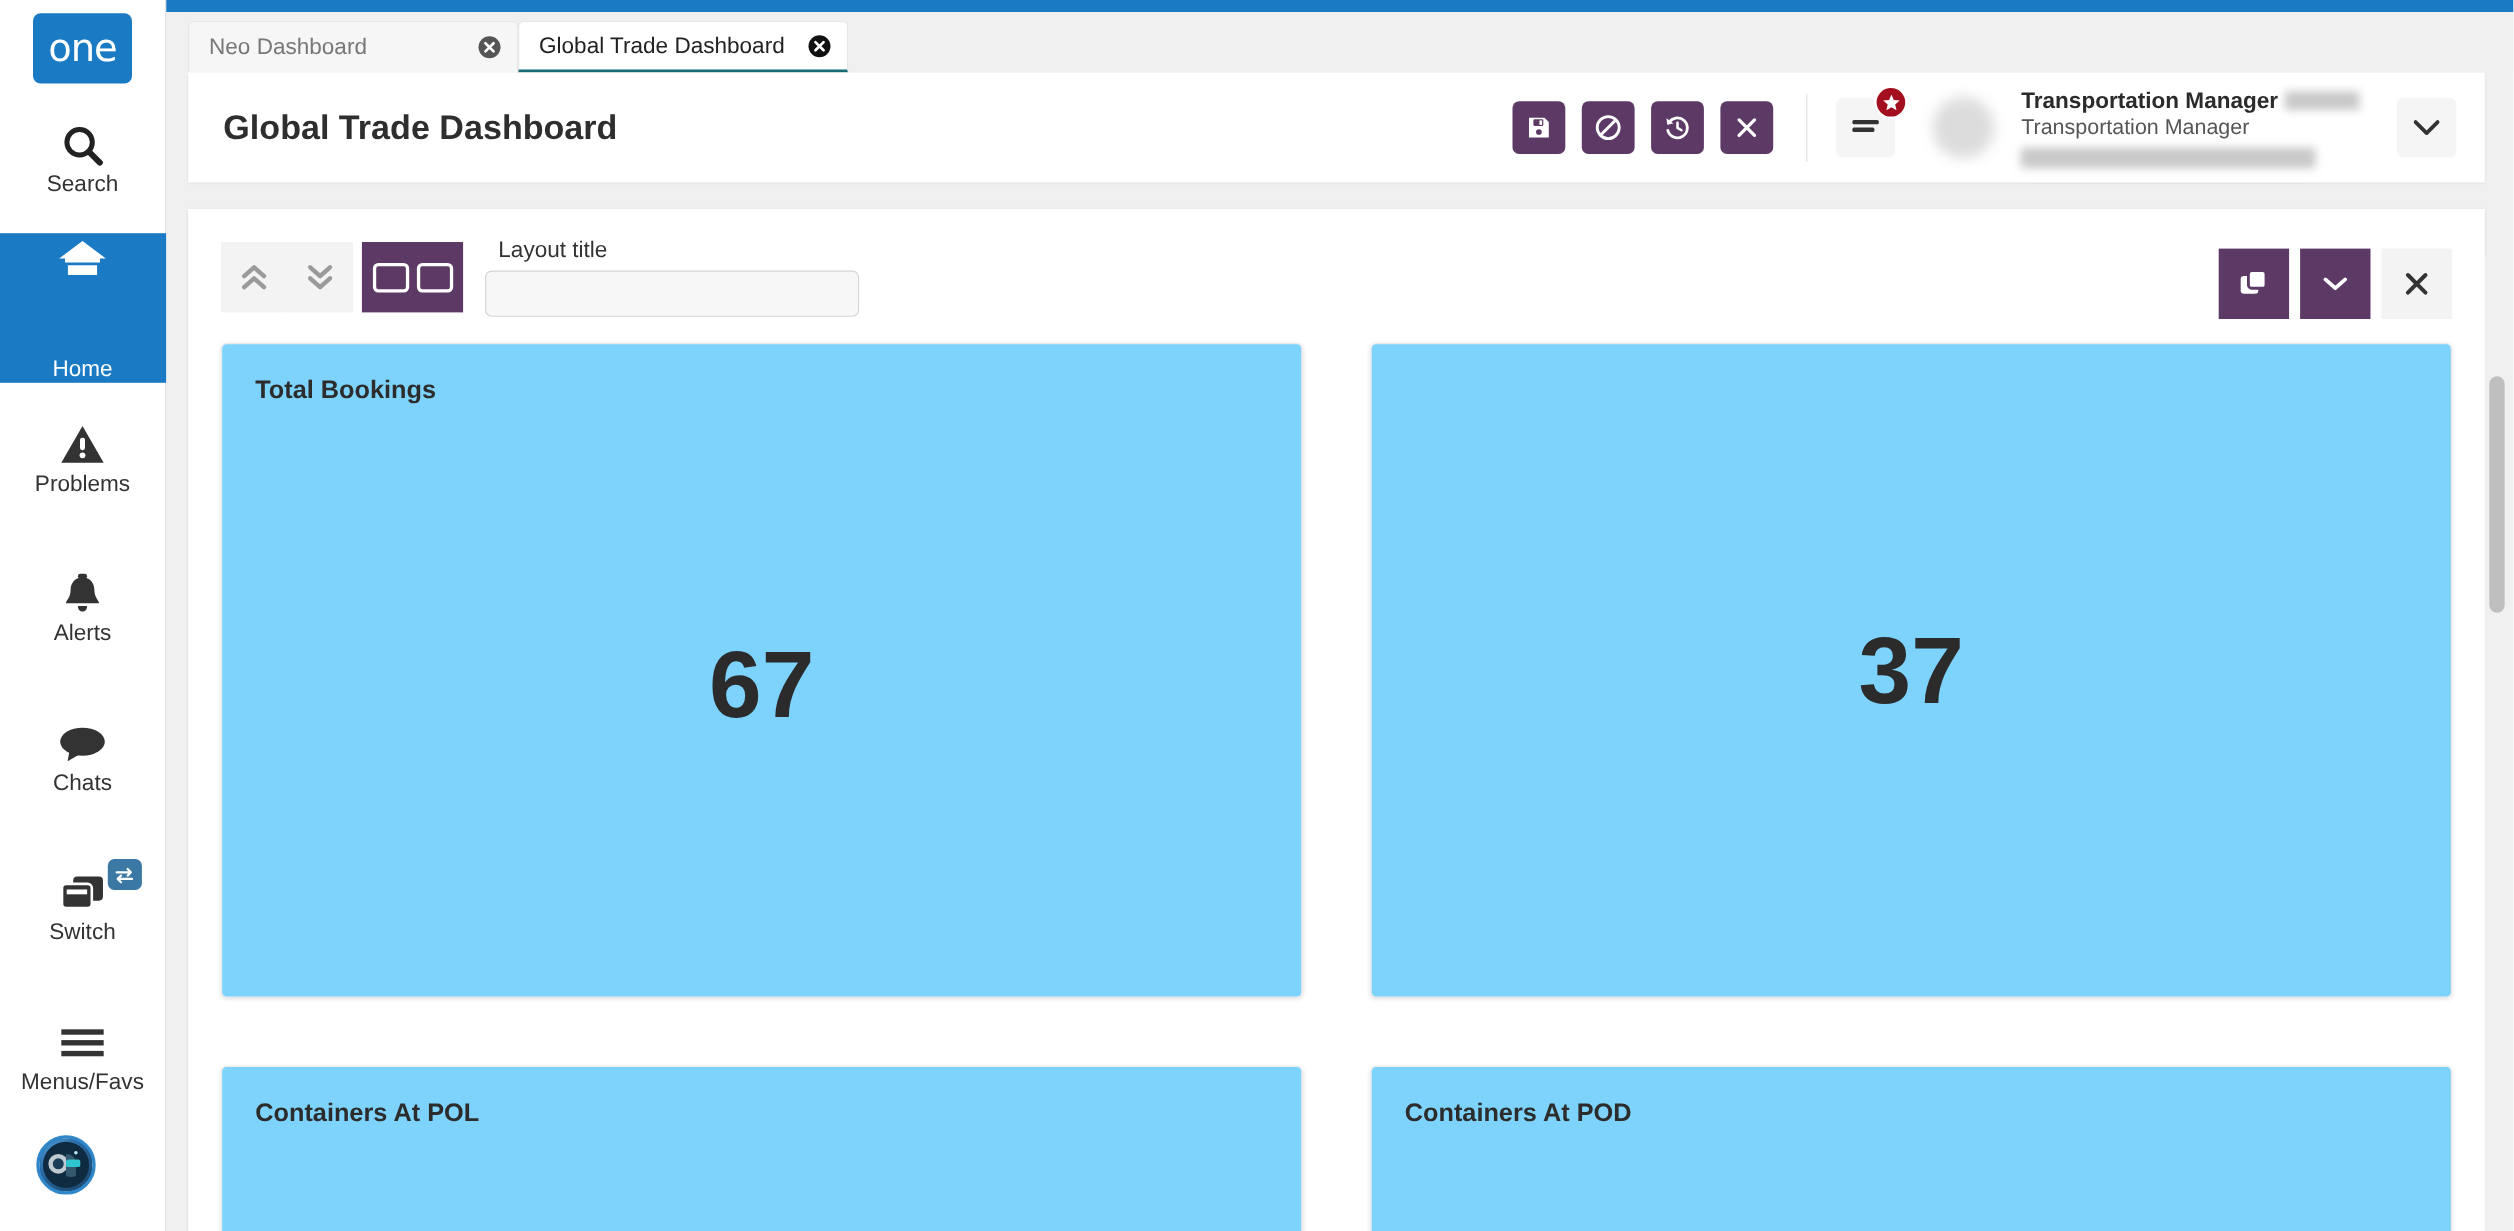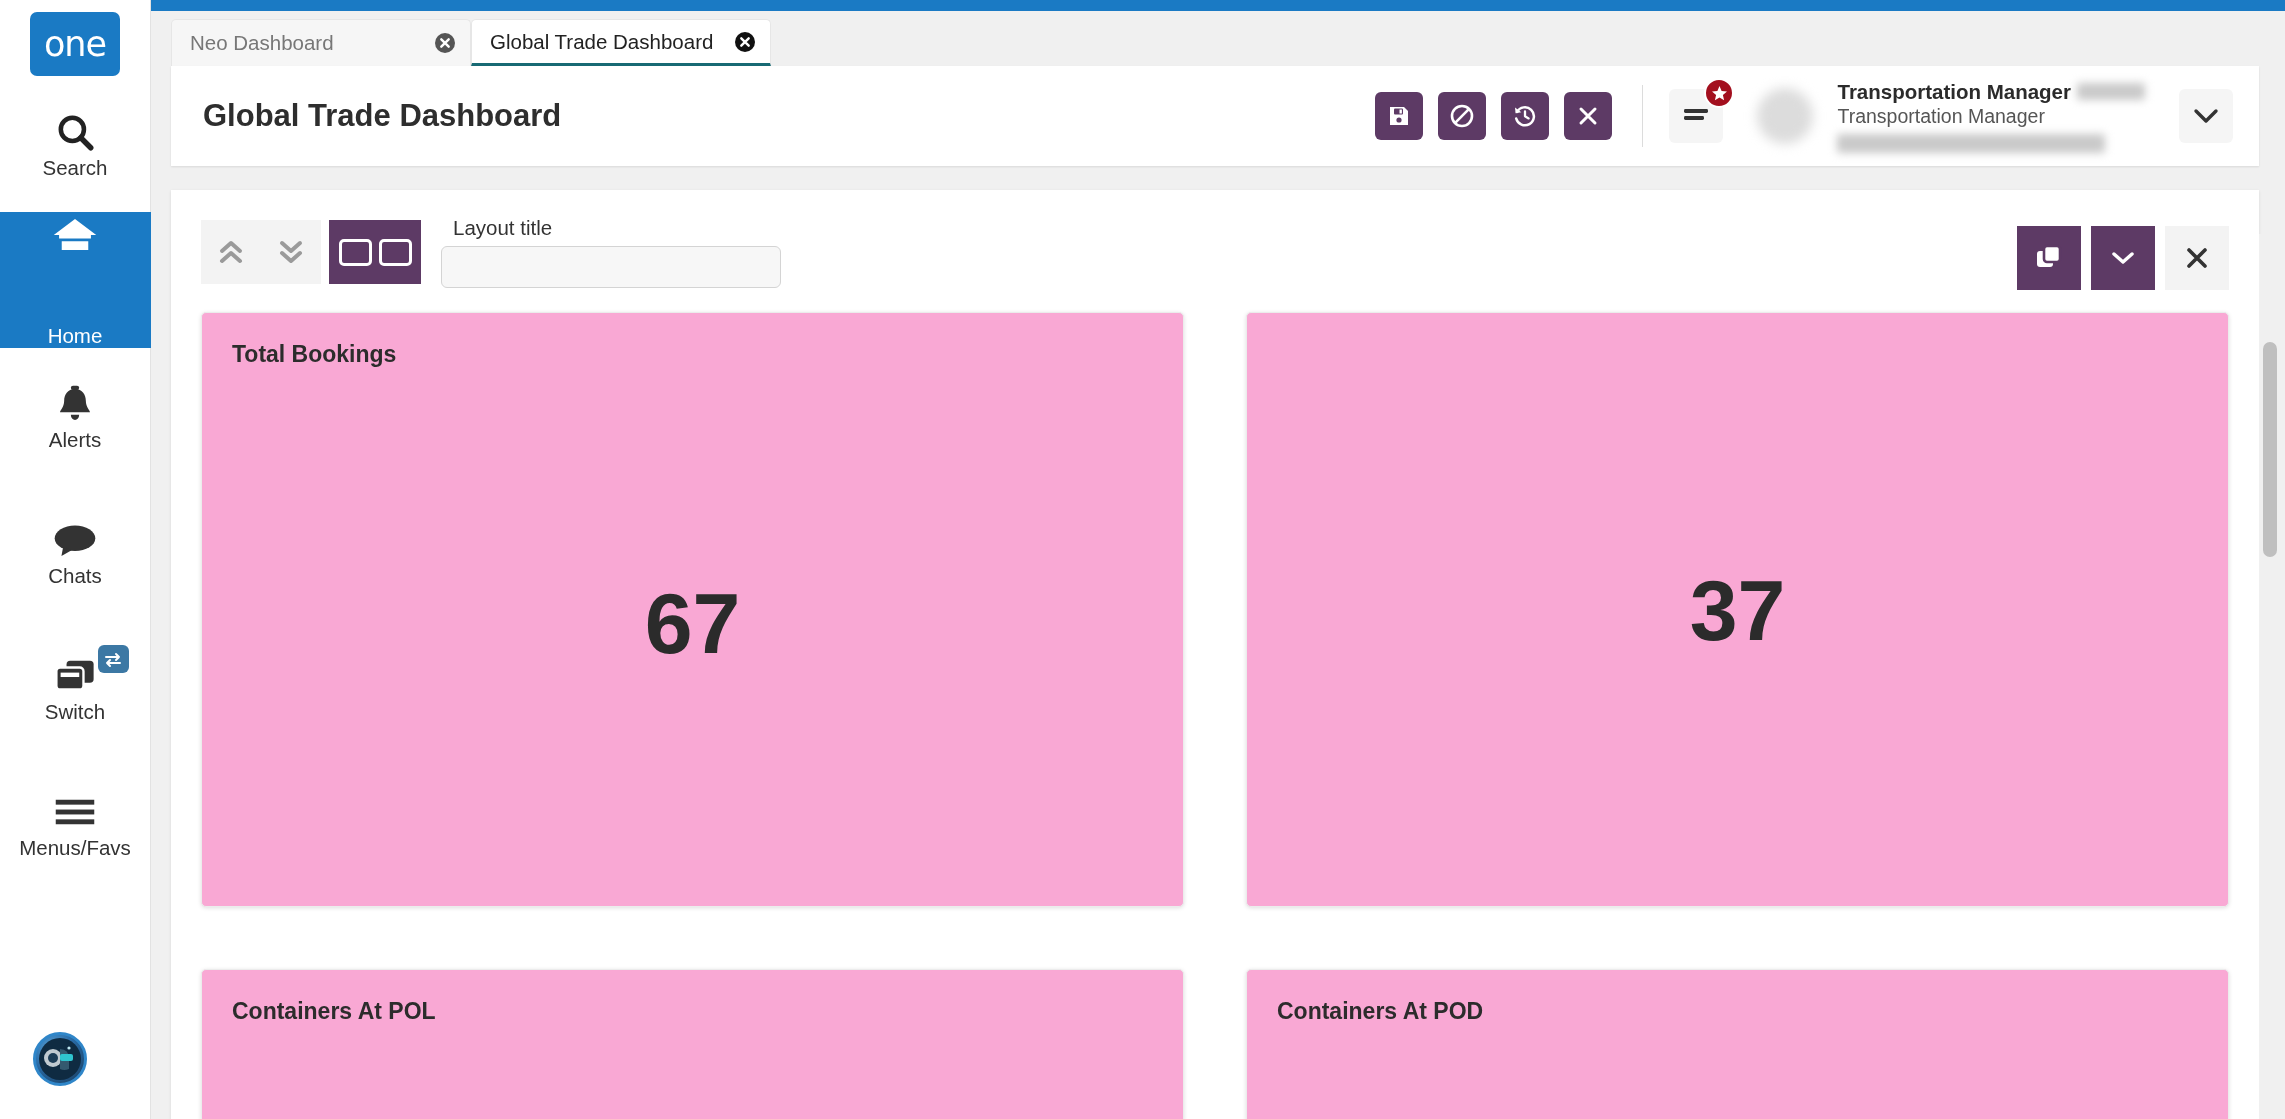--- a/index.html
+++ b/index.html
@@ -174,21 +174,21 @@
     width: 64px; height: 64px; background: #5d3a65; border: none; cursor: pointer;
     display: flex; align-items: center; justify-content: center;
   }
   .tb-close {
     width: 64px; height: 64px; background: #f3f3f3; border: none; cursor: pointer;
     display: flex; align-items: center; justify-content: center;
   }
 
   .widget-grid { display: grid; grid-template-columns: 1fr 1fr; gap: 62px; margin-top: 22px; }
   .widget-card {
-    background: #f9a8d4;
+    background: #7dd3fc;
     border: 1px solid #ececec;
     border-radius: 5px;
     box-shadow: 0 1px 4px rgba(0,0,0,.13);
     height: 595px;
     padding: 28px 30px;
     display: flex; flex-direction: column;
     position: relative;
   }
   .widget-card.short { height: 210px; }
   .widget-title { font-size: 23px; font-weight: 700; color: #2c2c2c; }
@@ -228,20 +228,30 @@
 
     <div class="nav-item active">
       <span class="nav-ico">
         <svg width="46" height="42" viewBox="0 0 26 22">
             <path d="M13 2 L25 11 L22 11 L22 13 L4 13 L4 11 L1 11 Z M5.5 14.5 L20.5 14.5 L20.5 19.5 L5.5 19.5 Z" fill="#ffffff"></path>
           </svg>
       </span>
       <span class="nav-label">Home</span>
     </div>
 
+    <div class="nav-item">
+      <span class="nav-ico">
+        <svg width="42" height="38" viewBox="0 0 24 21">
+            <path d="M12 1 L23 20 L1 20 Z" fill="#333"></path>
+            <rect x="10.7" y="7" width="2.6" height="6.5" rx="1.2" fill="#fff"></rect>
+            <circle cx="12" cy="16.2" r="1.5" fill="#fff"></circle>
+          </svg>
+      </span>
+      <span class="nav-label">Problems</span>
+    </div>
 
     <div class="nav-item">
       <span class="nav-ico">
         <svg width="40" height="38" viewBox="0 0 24 22">
             <path d="M12 2 C7.5 2 5.5 5.5 5.5 9 C5.5 13 3 14.5 3 16 L21 16 C21 14.5 18.5 13 18.5 9 C18.5 5.5 16.5 2 12 2 Z" fill="#333"></path>
             <rect x="9.5" y="0" width="5" height="2.6" rx="1.3" fill="#333"></rect>
             <path d="M9.5 17.5 L14.5 17.5 C14.5 19.5 13.3 20.6 12 20.6 C10.7 20.6 9.5 19.5 9.5 17.5 Z" fill="#333"></path>
           </svg>
       </span>
       <span class="nav-label">Alerts</span>

